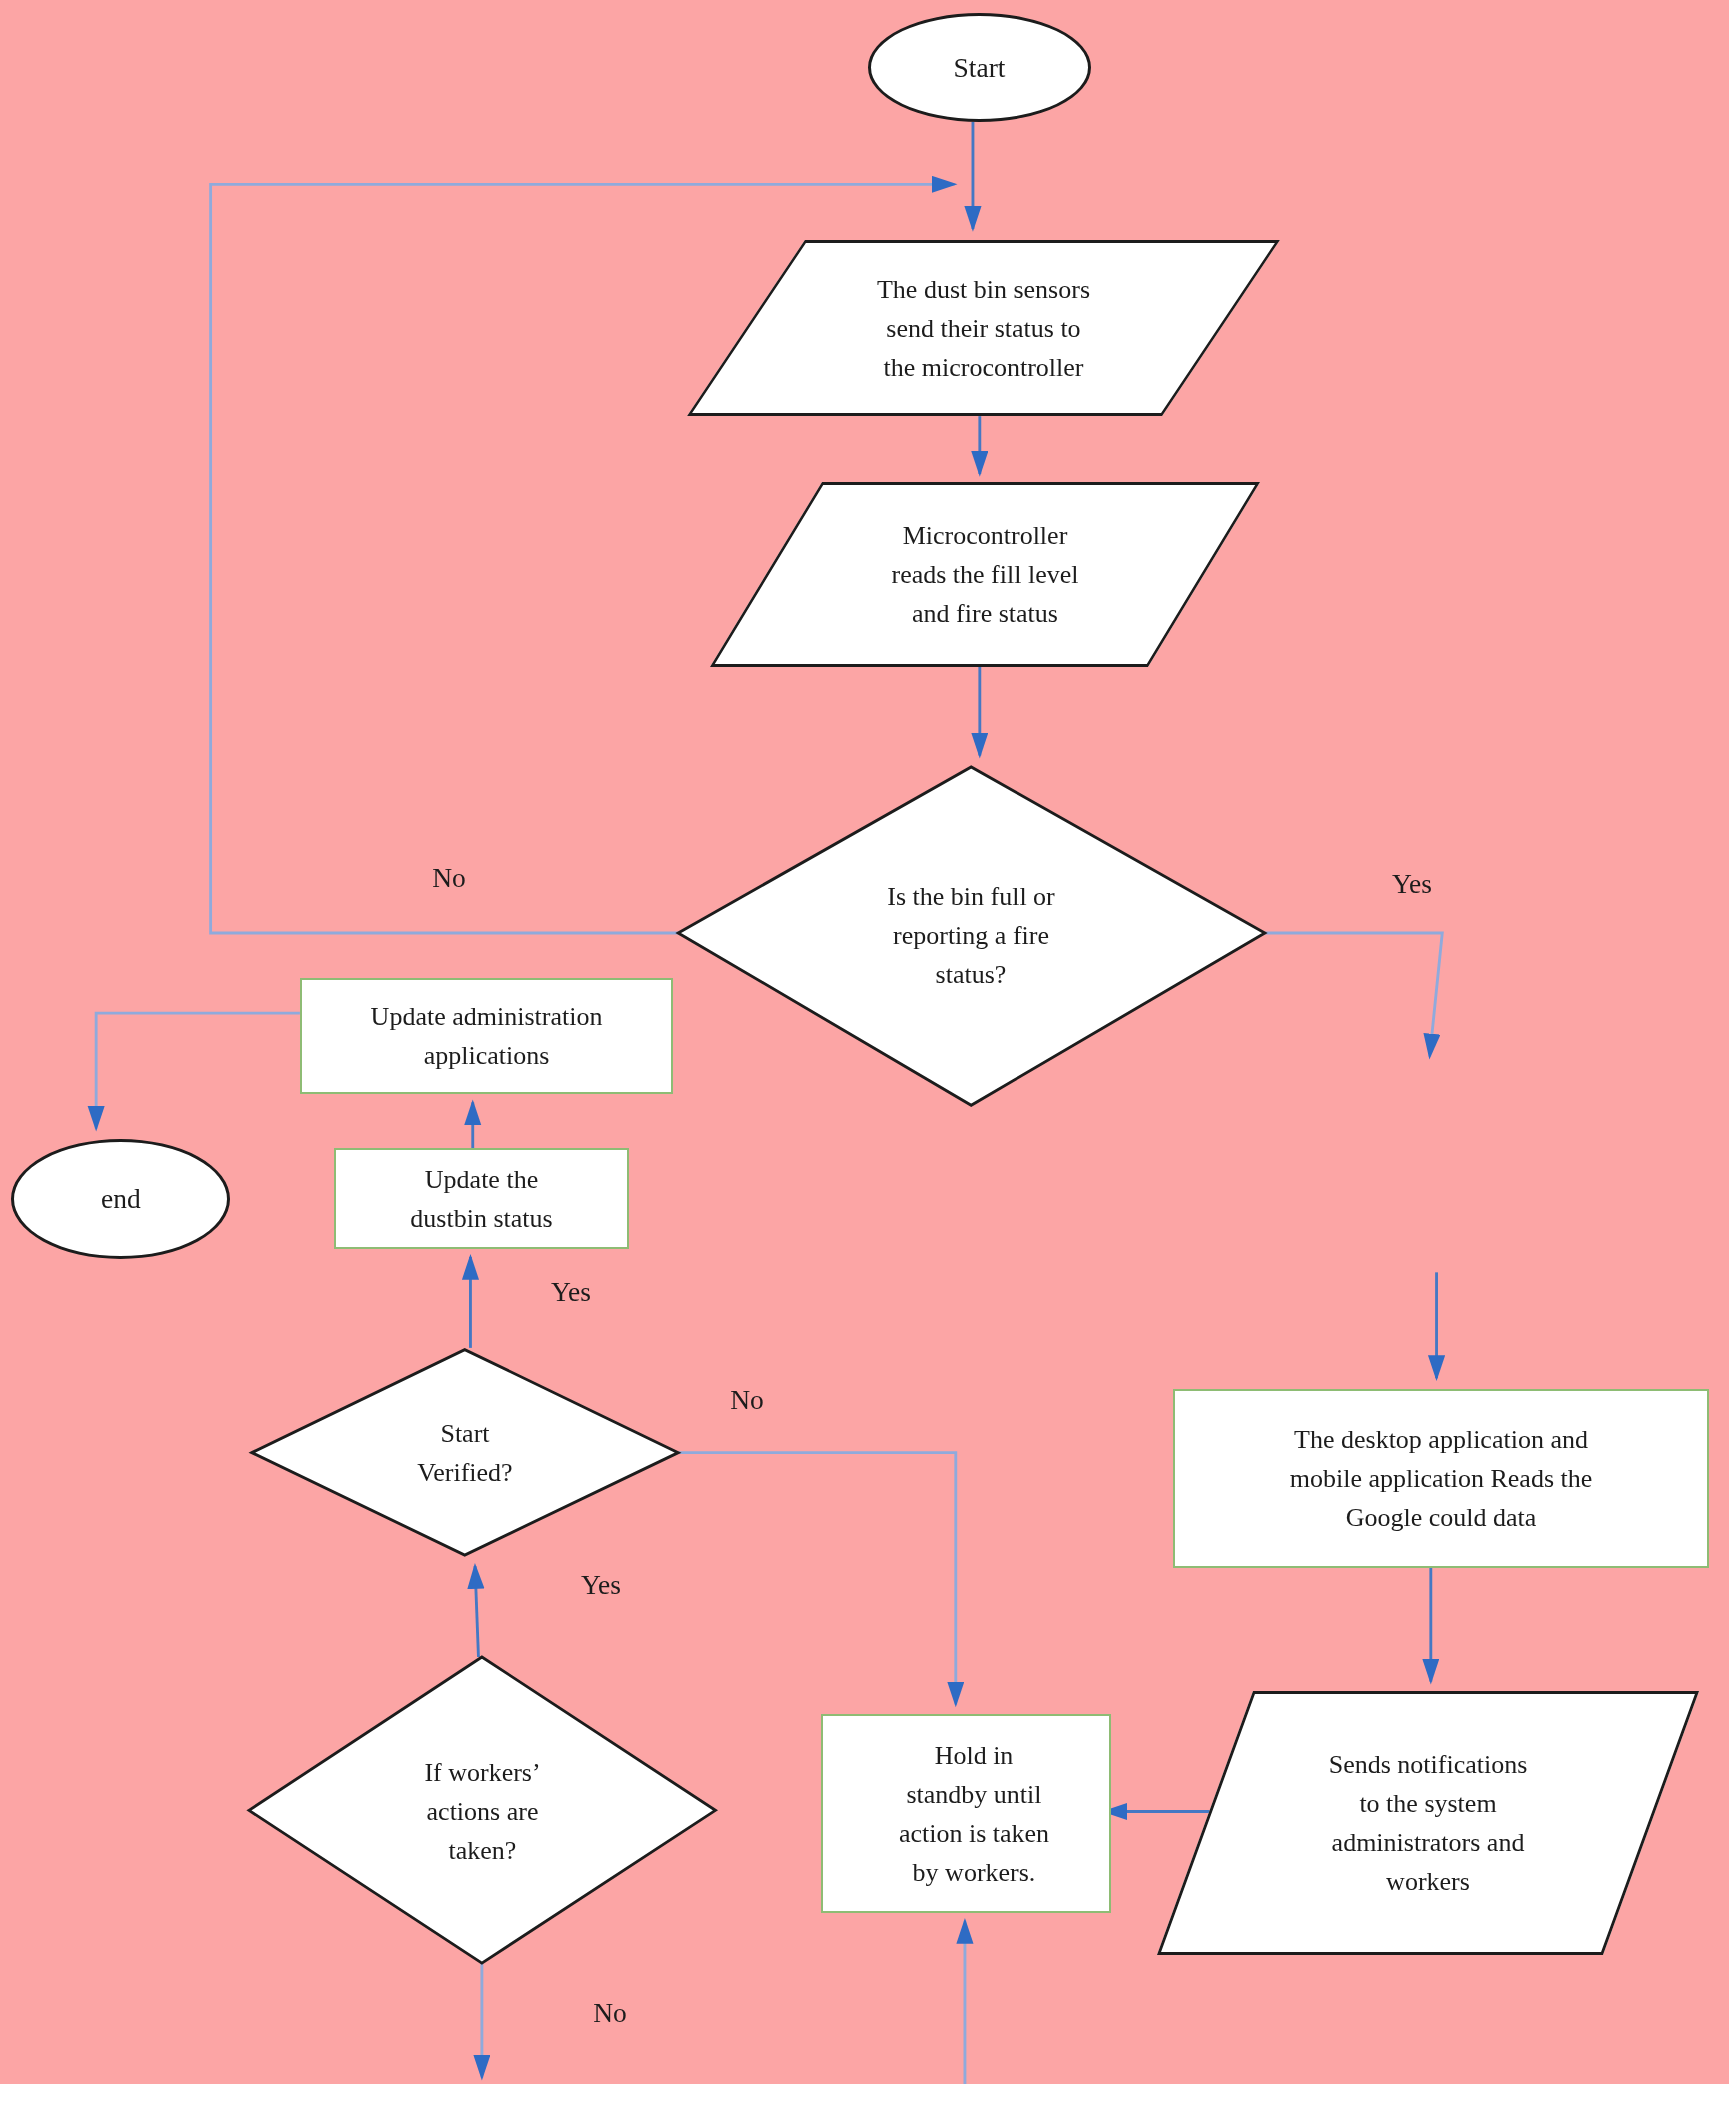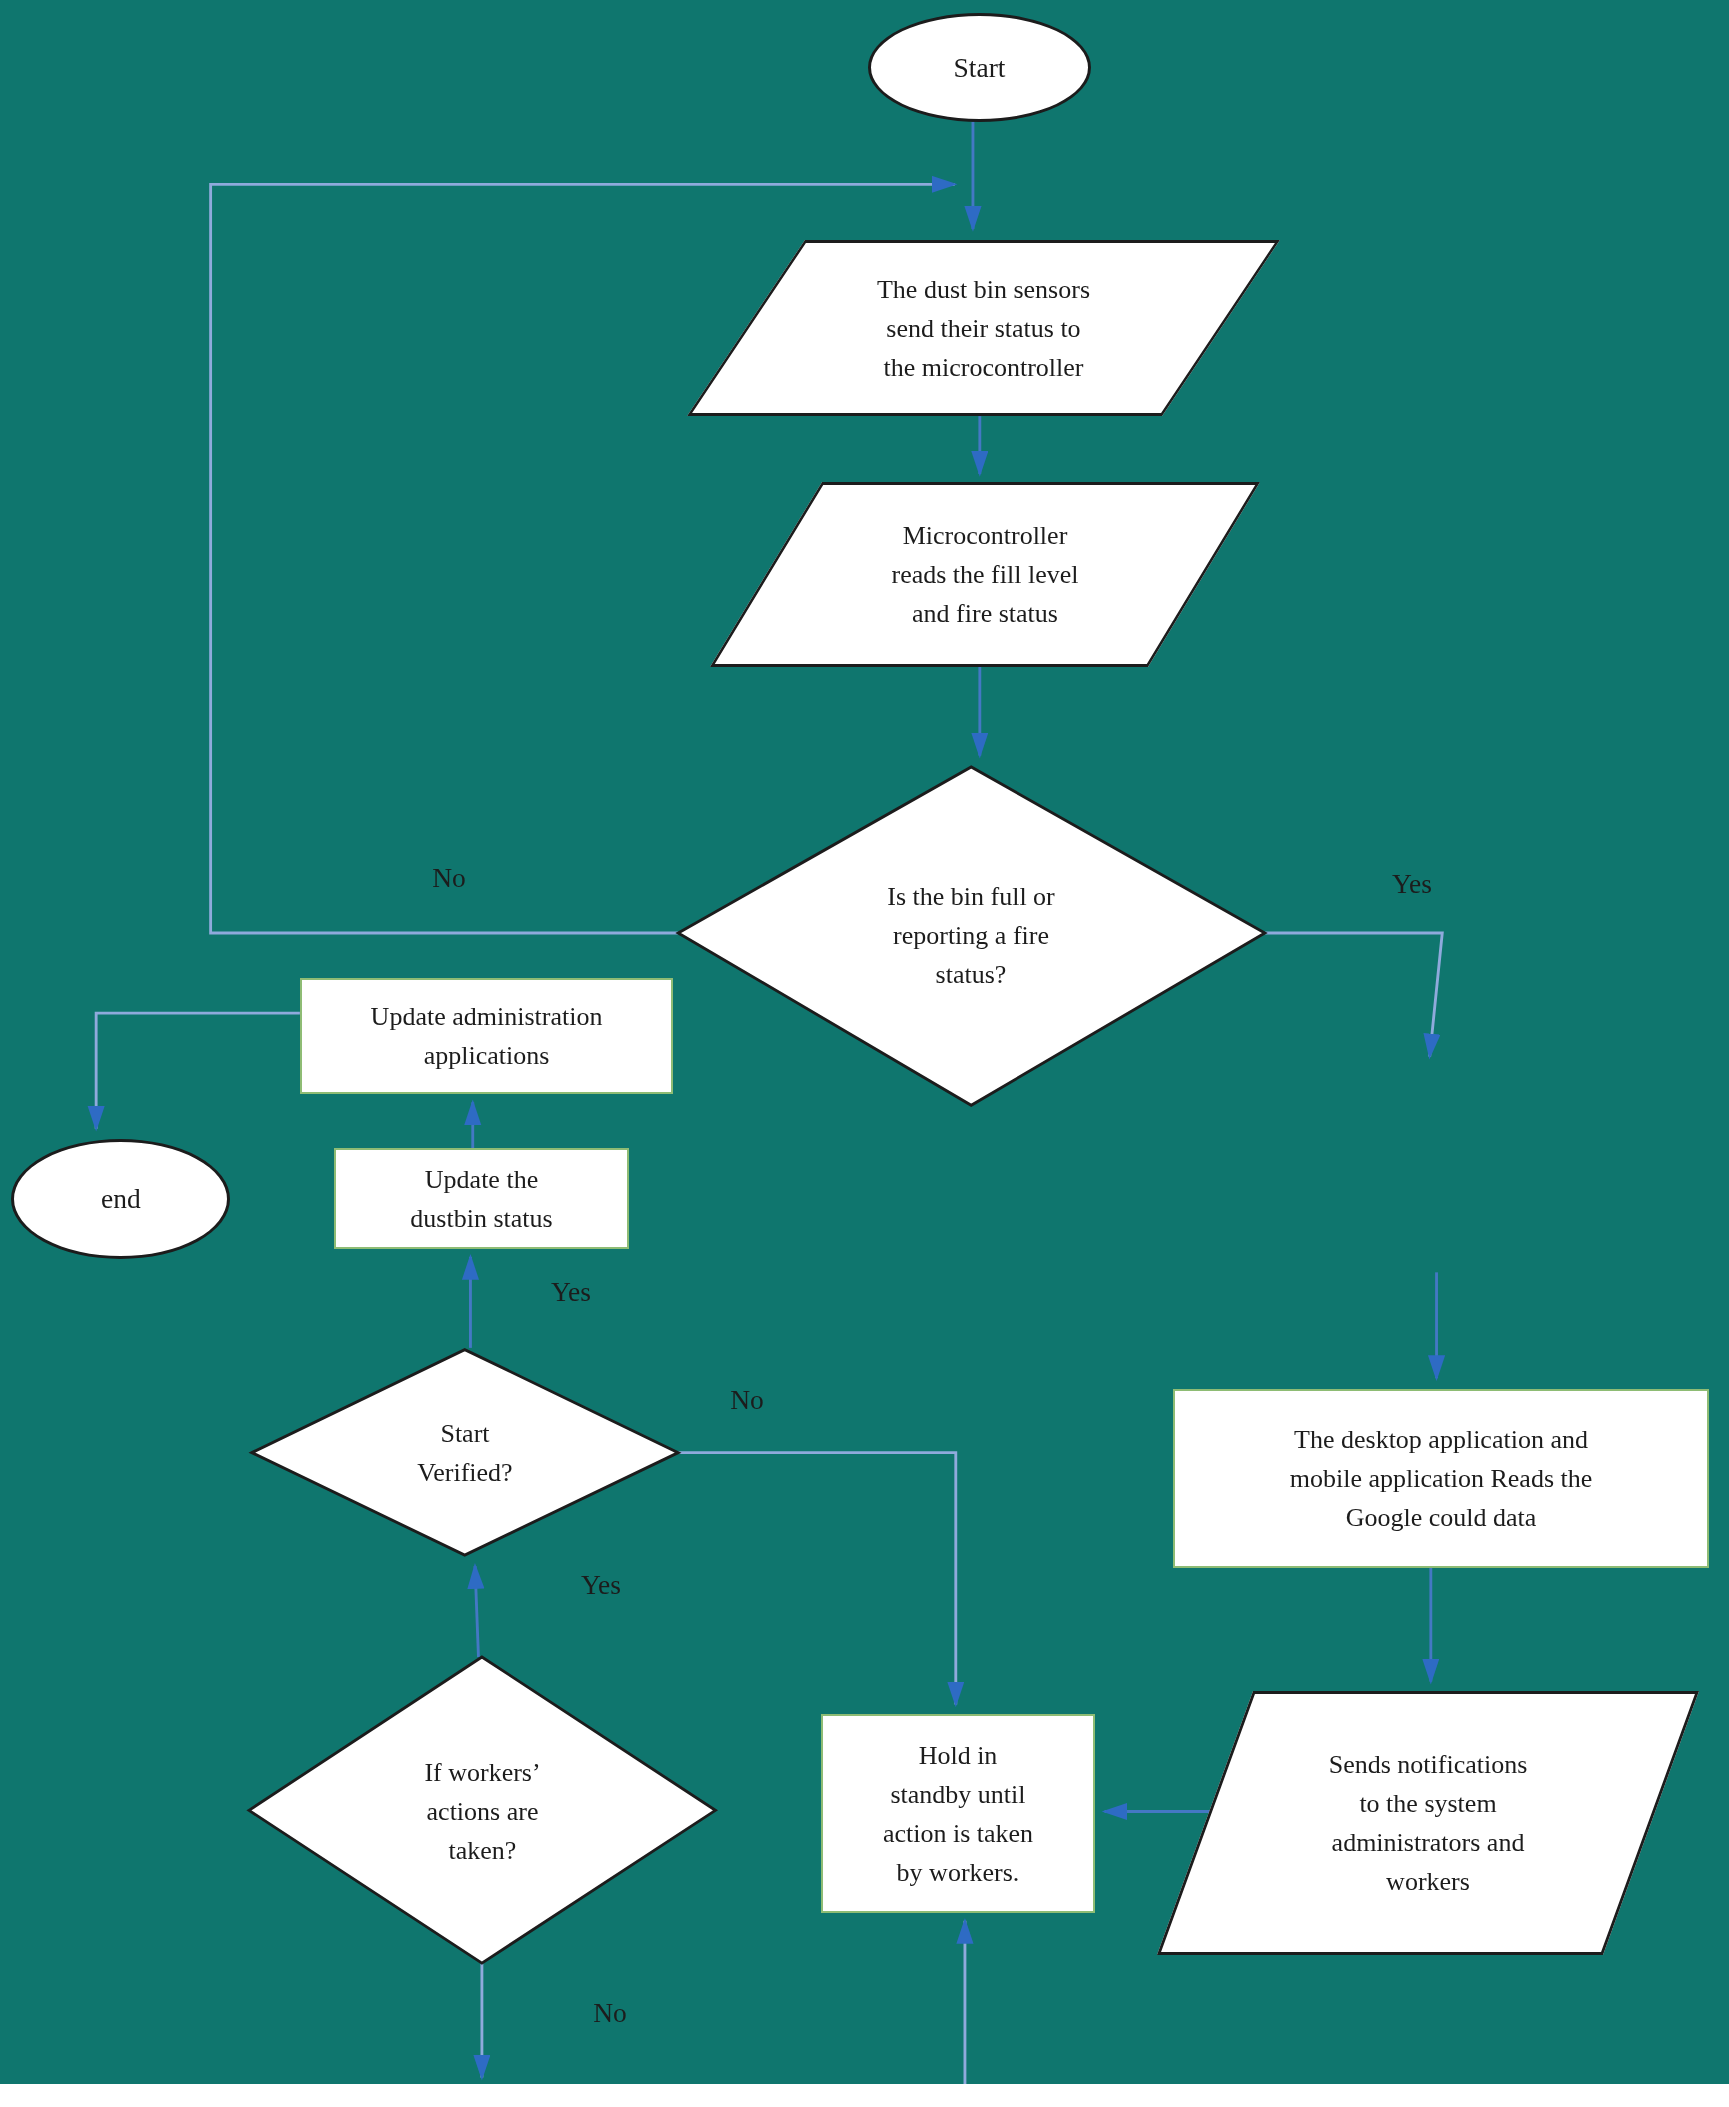--- a/index.html
+++ b/index.html
@@ -1,16 +1,16 @@
 <!DOCTYPE html>
 <html style="font-size:9.2px"><head>
 <meta charset="utf-8">
 <style>
   html,body{margin:0;padding:0;background:#fff;}
-  .canvas{position:relative;width:1729px;height:2084px;background:#0f766e;overflow:hidden;
+  .canvas{position:relative;width:1729px;height:2084px;background:#fca5a5;overflow:hidden;
           font-family:"Liberation Serif","DejaVu Serif",serif;color:#1c1c1c;}
   svg.layer{position:absolute;left:0;top:0;z-index:0;}
   .edge{fill:none;stroke-width:5;}
   .e-light{stroke:#8faadc;}
   .e-strong{stroke:#4478c4;}
   .node{position:absolute;z-index:1;display:flex;align-items:center;justify-content:center;}
   .shape{position:absolute;left:0;top:0;right:0;bottom:0;background:#fff;}
   .shape.outline{border:3.4px solid #1c1c1c;}
   .shape.green{border:2.9px solid #8ebc74;}
   .shape.ellipse{border-radius:50%;}
@@ -94,21 +94,21 @@
 dustbin status</div>
   </div>
 
   <div class="diamond-label" style="left:379px;top:1381px;width:172px;height:143px;">Start
 Verified?</div>
 
   <div class="diamond-label" style="left:385px;top:1723px;width:195px;height:177px;">If workers’
 actions are
 taken?</div>
 
-  <div class="node" style="left:821px;top:1714px;width:274px;height:199px;">
+  <div class="node" style="left:821px;top:1714px;width:274px;height:199px;padding-left:16px;">
     <div class="shape green"></div>
     <div class="node-label" style="width:195px;">Hold in
 standby until
 action is taken
 by workers.</div>
   </div>
 
 
   <div class="node" style="left:1173px;top:1389px;width:536px;height:179px;">
     <div class="shape green"></div>

